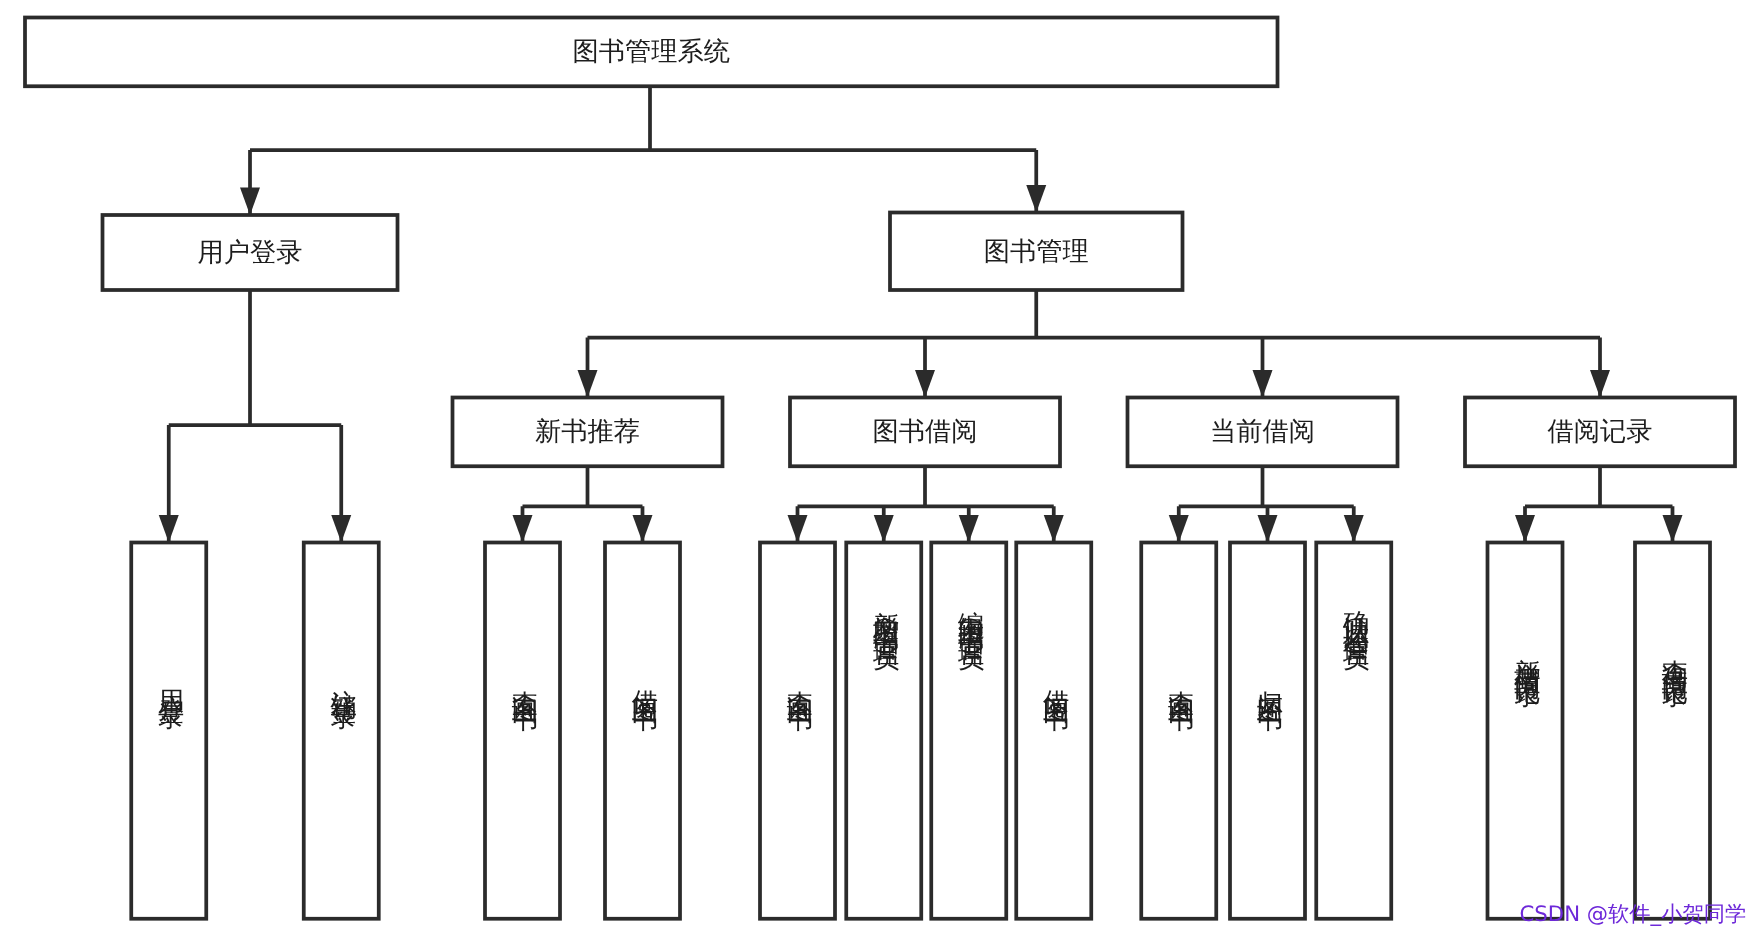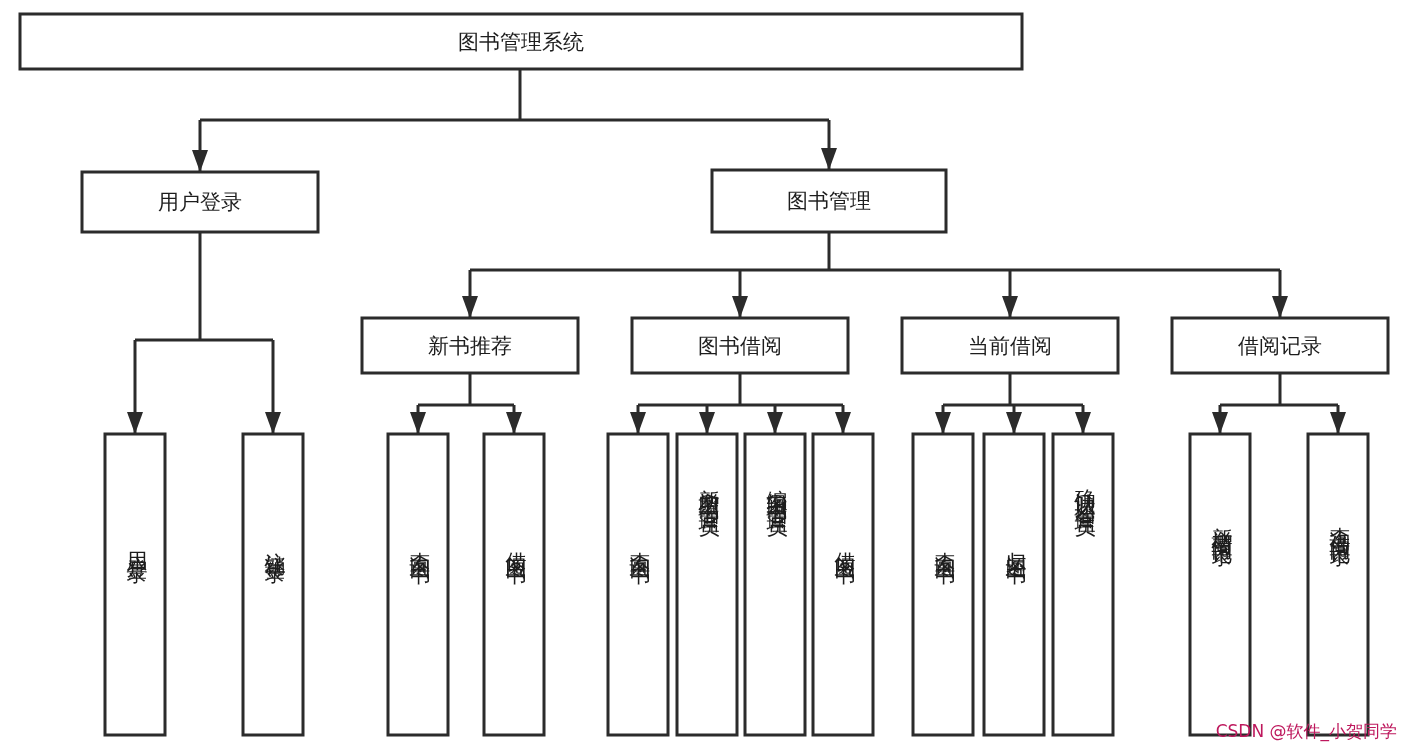--- a/index.html
+++ b/index.html
@@ -61,21 +61,21 @@
     text-align: left;
     white-space: nowrap;
     pointer-events: none;
   }
   .watermark {
     position: absolute;
     right: 8px;
     bottom: 4px;
     font-family: "DejaVu Sans", "Liberation Sans", sans-serif;
     font-size: 17px;
-    color: #be185d;
+    color: #6d28d9;
     white-space: nowrap;
   }
 </style>
 </head>
 <body>
 
 <div id="diagram-root">
   <svg class="diagram-canvas" viewBox="0 0 1405 747">
     <g id="connectors-layer">
         <line x1="520" y1="69" x2="520" y2="120" class="connector"></line>

